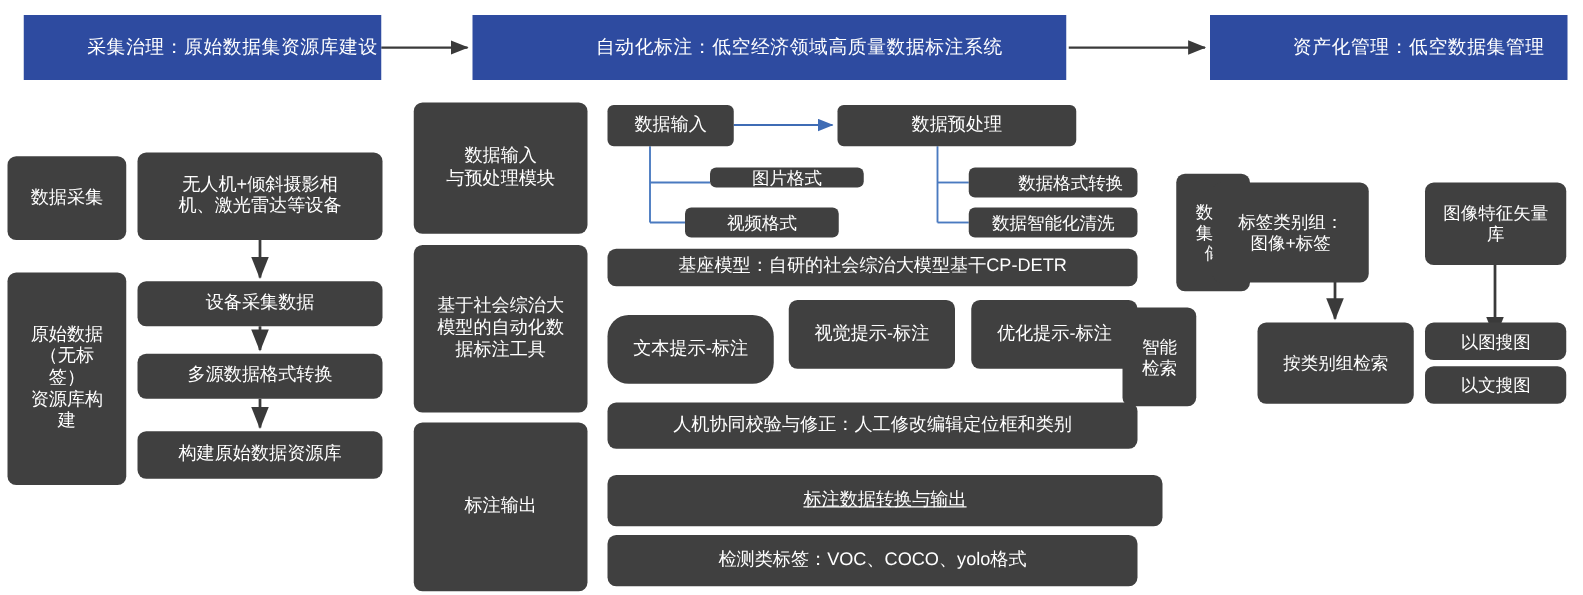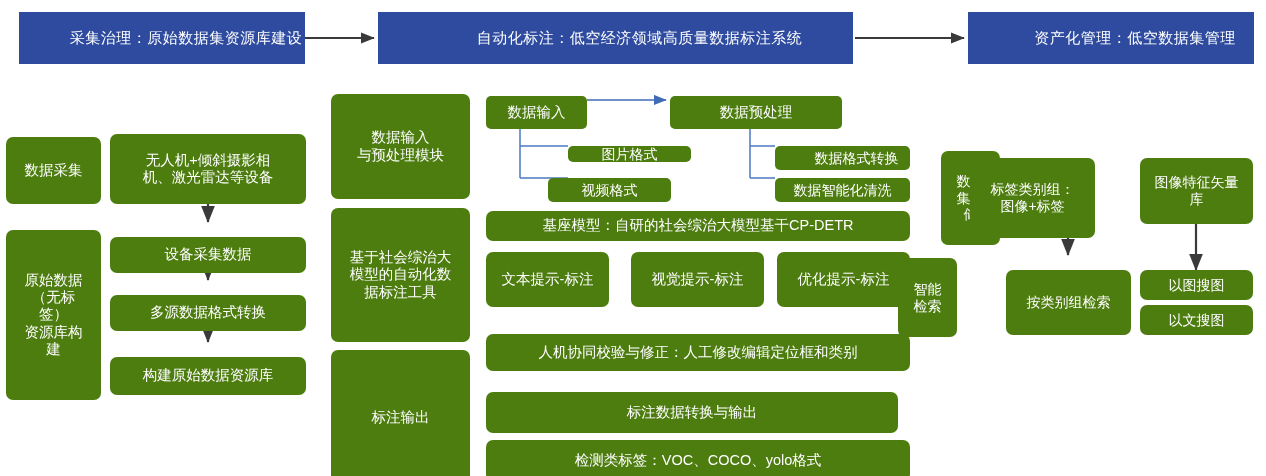--- a/index.html
+++ b/index.html
@@ -3,21 +3,21 @@
 <meta charset="utf-8">
 <style>
   html,body{margin:0;padding:0;background:#ffffff;}
   body{font-family:"Liberation Sans","DejaVu Sans",sans-serif;}
   #stage{position:relative;width:1266px;height:476px;overflow:hidden;background:#fff;}
 
   .box{position:absolute;box-sizing:border-box;display:flex;align-items:center;
        justify-content:center;text-align:center;color:#ffffff;line-height:1.18;
        white-space:pre-line;}
   .hdr{background:#2e4ba0;border-radius:0;font-size:15px;letter-spacing:.5px;padding-left:48px;}
-  .blue{background:#4d7c0f;border-radius:7px;font-size:14.5px;margin-top:12px;}
+  .blue{background:#404040;border-radius:7px;font-size:14.5px;}
   .blue.sm{font-size:14px;}
   .blue.r4{border-radius:5px;}
 
   svg.lines{position:absolute;left:0;top:0;width:1266px;height:476px;overflow:visible;
             pointer-events:none;}
 </style>
 </head>
 <body>
 
 <div id="stage">
@@ -67,33 +67,33 @@
   <div class="box blue" style="left: 110px; top: 345px; width: 196px; height: 38px;">构建原始数据资源库</div>
 
   <div class="box blue" style="left: 331px; top: 82px; width: 139px; height: 105px;">数据输入
 与预处理模块</div>
   <div class="box blue" style="left: 331px; top: 196px; width: 139px; height: 134px;">基于社会综治大
 模型的自动化数
 据标注工具</div>
   <div class="box blue" style="left: 331px; top: 338px; width: 139px; height: 135px;">标注输出</div>
 
   <div class="box blue r4" style="left: 486px; top: 84px; width: 101px; height: 33px;">数据输入</div>
-  <div class="box blue r4" style="left: 670px; top: 84px; width: 172px; height: 33px;">数据预处理</div>
+  <div class="box blue r4" style="left: 670px; top: 84px; width: 191px; height: 33px;">数据预处理</div>
   <div class="box blue r4 sm" style="left: 568px; top: 134px; width: 123px; height: 16px;">图片格式</div>
   <div class="box blue r4 sm" style="left: 548px; top: 166px; width: 123px; height: 24px;">视频格式</div>
   <div class="box blue r4 sm" style="left: 775px; top: 134px; width: 135px; height: 24px; padding-left: 28px;">数据格式转换</div>
   <div class="box blue r4 sm" style="left: 775px; top: 166px; width: 135px; height: 24px;">数据智能化清洗</div>
 
   <div class="box blue" style="left: 486px; top: 199px; width: 424px; height: 30px;">基座模型：自研的社会综治大模型基干CP-DETR</div>
-  <div class="box blue" style="left: 486px; top: 240px; width: 123px; height: 55px;">文本提示-标注</div>
+  <div class="box blue" style="left: 486px; top: 252px; width: 133px; height: 55px; border-radius: 17px;">文本提示-标注</div>
   <div class="box blue" style="left: 631px; top: 240px; width: 133px; height: 55px;">视觉提示-标注</div>
   <div class="box blue" style="left: 777px; top: 240px; width: 133px; height: 55px;">优化提示-标注</div>
   <div class="box blue" style="left: 486px; top: 322px; width: 424px; height: 37px;">人机协同校验与修正：人工修改编辑定位框和类别</div>
 
-  <div class="box blue" style="left: 486px; top: 380px; width: 412px; height: 41px;">标注数据转换与输出</div>
+  <div class="box blue" style="left: 486px; top: 380px; width: 444px; height: 41px; text-decoration: underline;">标注数据转换与输出</div>
   <div class="box blue" style="left: 486px; top: 428px; width: 424px; height: 41px;">检测类标签：VOC、COCO、yolo格式</div>
 
   <div class="box blue sm" style="left: 941px; top: 139px; width: 59px; height: 94px;">数据
 集存
 储</div>
   <div class="box blue sm" style="left: 898px; top: 246px; width: 59px; height: 79px;">智能
 检索</div>
   <div class="box blue sm" style="left: 970px; top: 146px; width: 125px; height: 80px;">标签类别组：
 图像+标签</div>
   <div class="box blue sm" style="left: 1140px; top: 146px; width: 113px; height: 66px;">图像特征矢量

